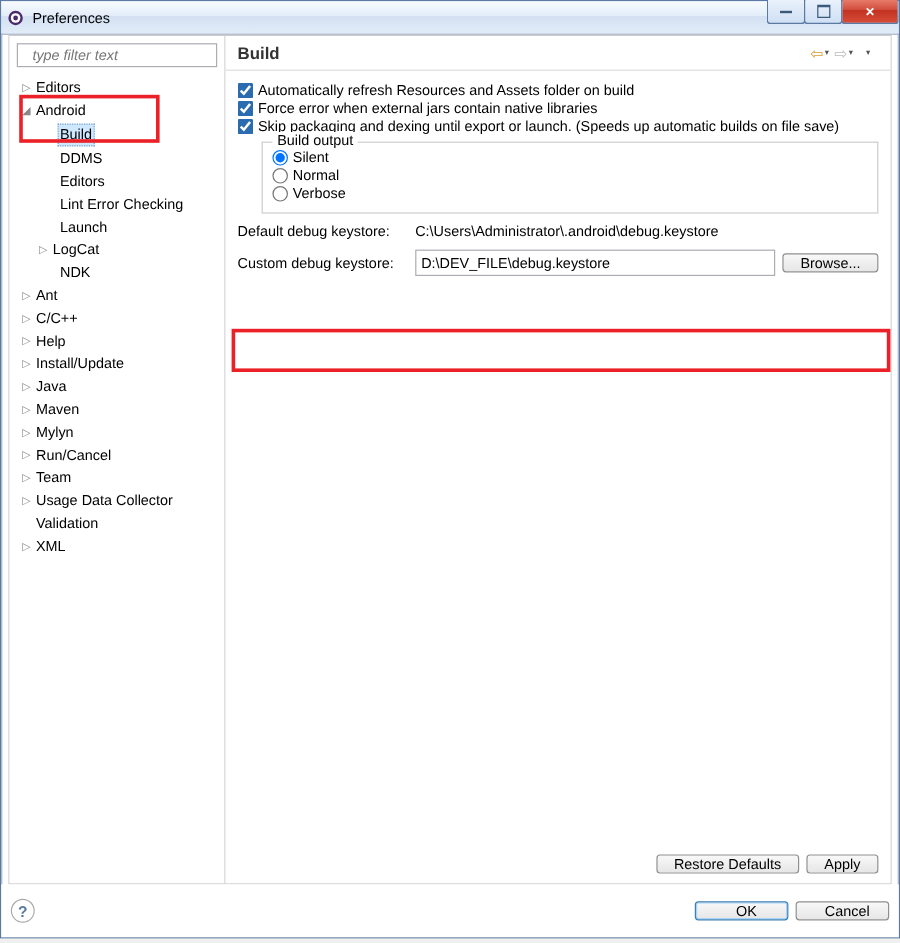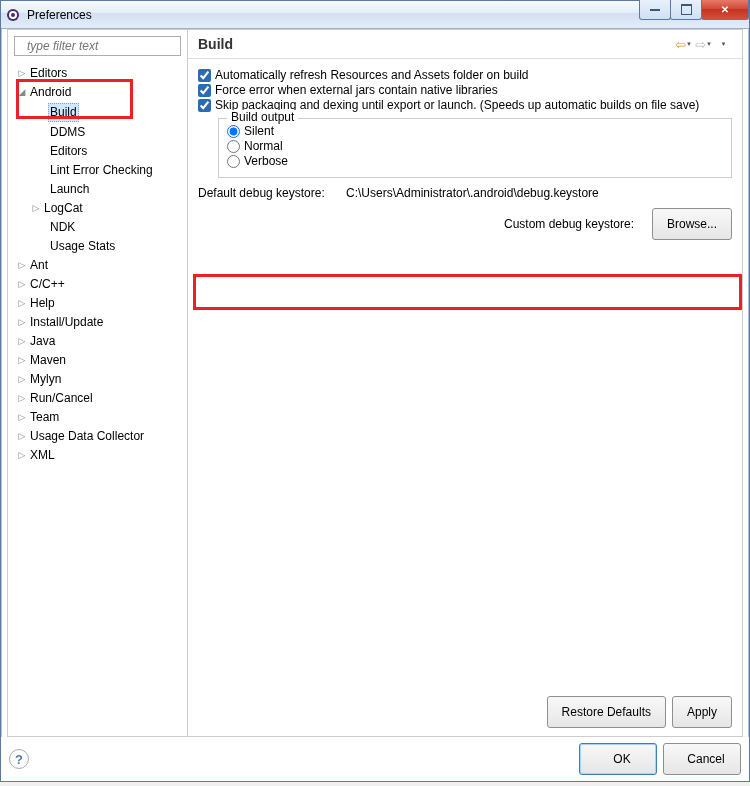--- a/index.html
+++ b/index.html
@@ -158,21 +158,21 @@
   .text-input {
     flex: 1;
     height: 22px;
     border: 1px solid #abadb3;
     padding: 2px 4px;
     font-family: inherit;
     font-size: 12px;
     background: #fff;
   }
   .btn {
-    height: 32px;
+    height: 16px;
     padding: 0 14px;
     background: linear-gradient(to bottom, #f8f8f8, #e6e6e6);
     border: 1px solid #8e8f8f;
     border-radius: 3px;
     font-family: inherit;
     font-size: 12px;
     cursor: default;
   }
   .btn.default { border: 1px solid #3c7fb1; box-shadow: 0 0 0 1px #a6d4ff inset; }
 
@@ -256,23 +256,20 @@
         <div class="tree-item indent-2">
             <span class="tree-label">Launch</span>
           </div>
         <div class="tree-item indent-1">
             <span class="exp">▷</span>
             <span class="tree-label">LogCat</span>
           </div>
         <div class="tree-item indent-2">
             <span class="tree-label">NDK</span>
           </div>
-        <div class="tree-item indent-2">
-            <span class="tree-label">Usage Stats</span>
-          </div>
         <div class="tree-item indent-0">
             <span class="exp">▷</span>
             <span class="tree-label">Ant</span>
           </div>
         <div class="tree-item indent-0">
             <span class="exp">▷</span>
             <span class="tree-label">C/C++</span>
           </div>
         <div class="tree-item indent-0">
             <span class="exp">▷</span>
@@ -298,20 +295,24 @@
             <span class="exp">▷</span>
             <span class="tree-label">Run/Cancel</span>
           </div>
         <div class="tree-item indent-0">
             <span class="exp">▷</span>
             <span class="tree-label">Team</span>
           </div>
         <div class="tree-item indent-0">
             <span class="exp">▷</span>
             <span class="tree-label">Usage Data Collector</span>
+          </div>
+        <div class="tree-item indent-0">
+            <span class="exp hidden">▷</span>
+            <span class="tree-label">Validation</span>
           </div>
         <div class="tree-item indent-0">
             <span class="exp">▷</span>
             <span class="tree-label">XML</span>
           </div>
       </div>
     </div>
 
     <div class="main">
       <div class="main-header">
@@ -361,20 +362,21 @@
             </label>
         </div>
 
         <div class="kv-row">
           <span class="label">Default debug keystore:</span>
           <span class="val-static">C:\Users\Administrator\.android\debug.keystore</span>
         </div>
 
         <div class="kv-row">
           <span class="label">Custom debug keystore:</span>
+          <input class="text-input" value="D:\DEV_FILE\debug.keystore" style="">
           <button class="btn">Browse...</button>
         </div>
       </div>
 
       <div class="main-footer">
         <button class="btn">Restore Defaults</button>
         <button class="btn">Apply</button>
       </div>
     </div>
 

